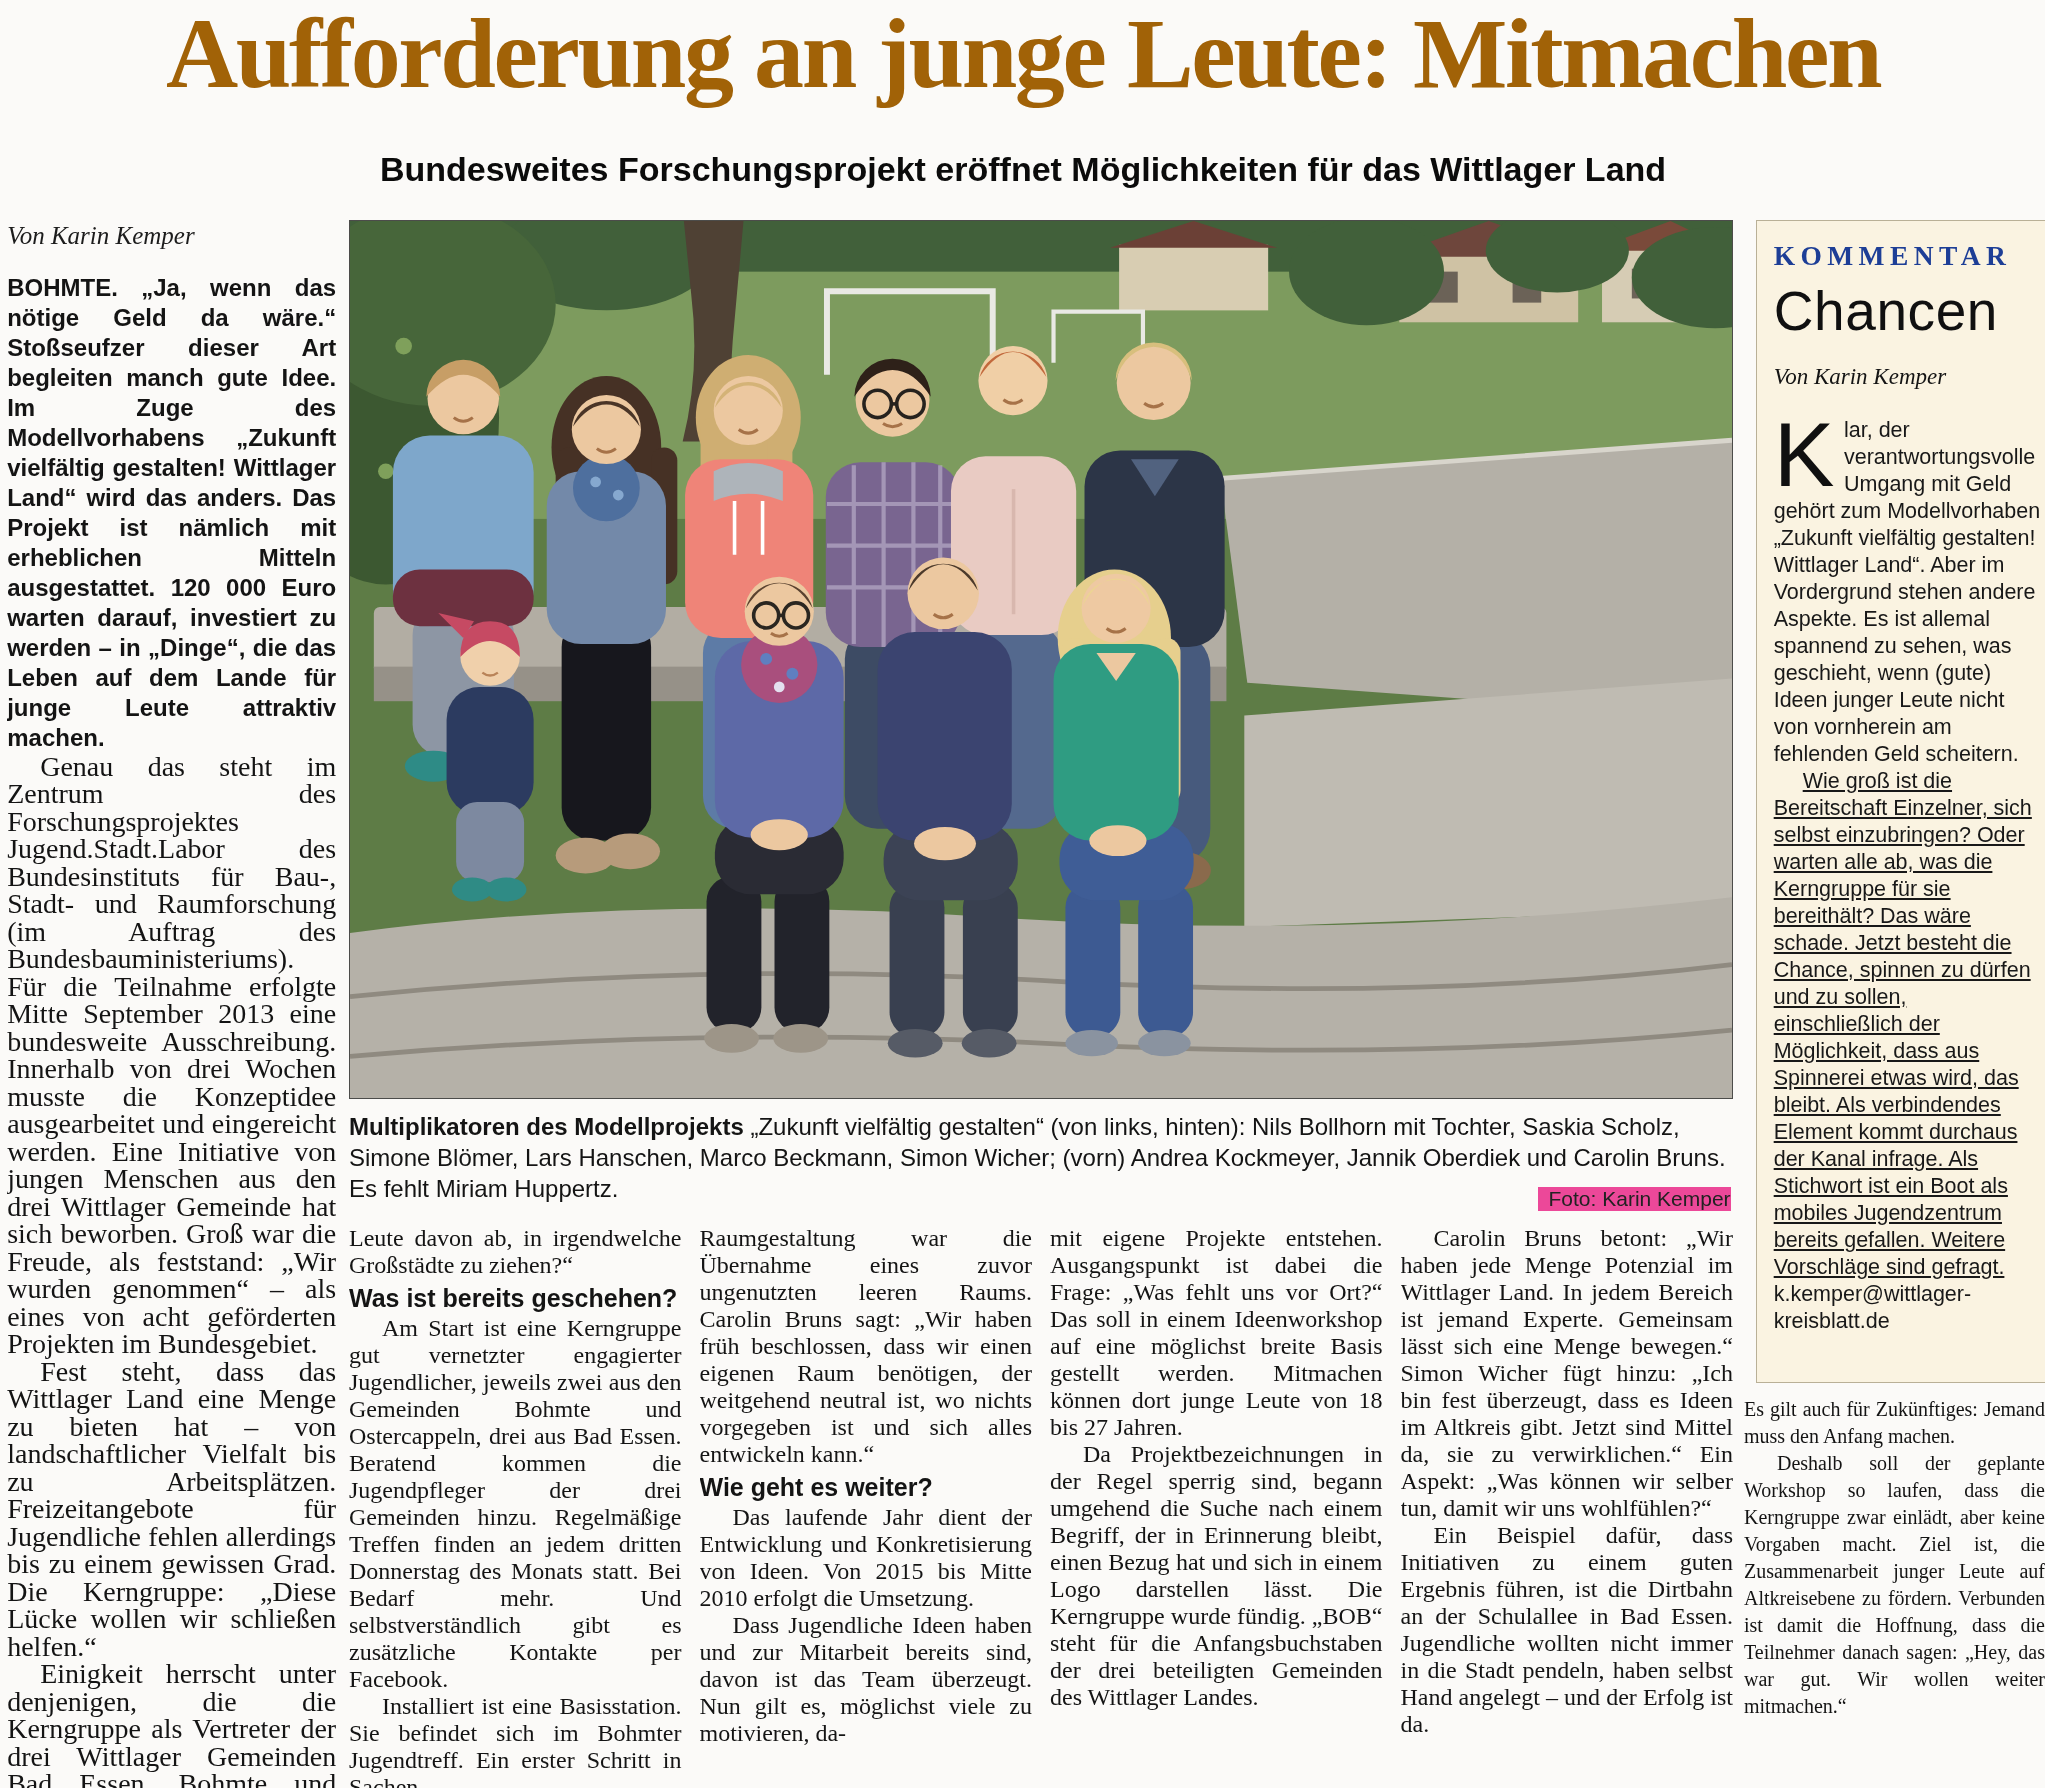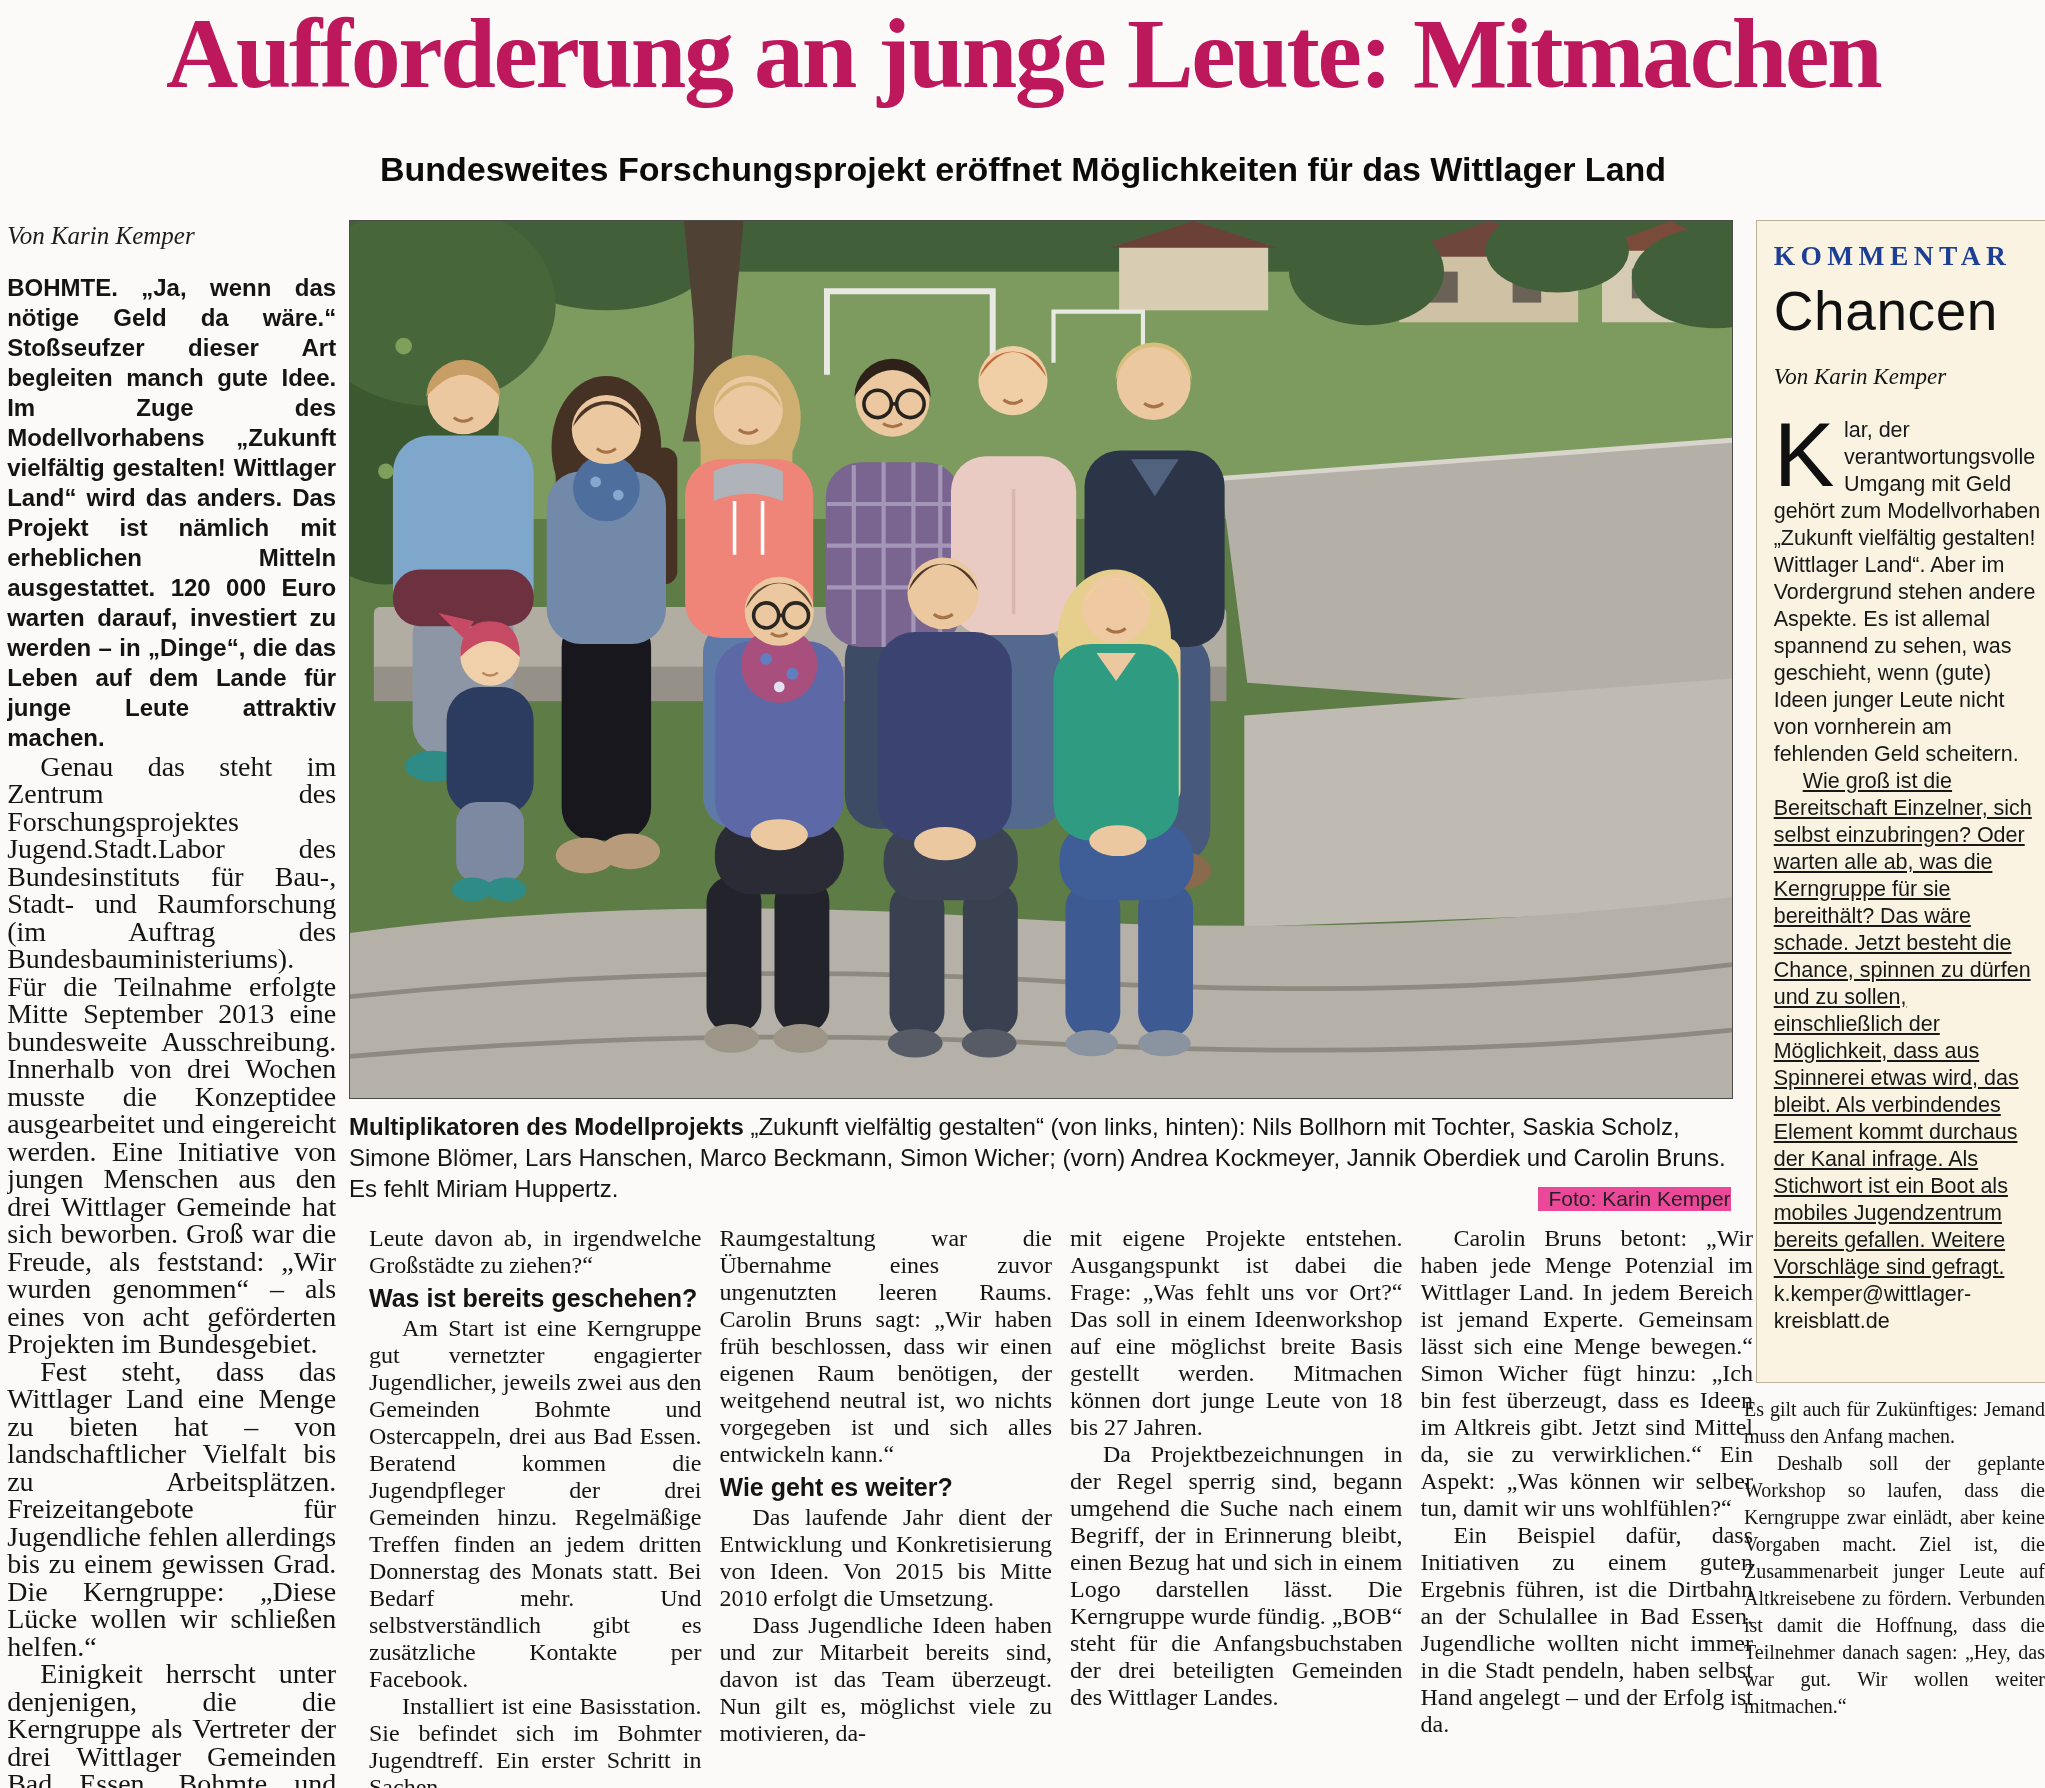--- a/index.html
+++ b/index.html
@@ -4,21 +4,21 @@
 <style>
   html,body{margin:0;padding:0;}
   body{
     width:2046px;height:1789px;position:relative;overflow:hidden;
     background:#fbfaf8;color:#141414;
     font-family:"Liberation Serif",serif;
   }
   .page{position:absolute;inset:0;}
   .headline{
     position:absolute;top:0;left:0;width:2046px;margin:0;text-align:center;
-    font:700 100px/1.08 "Liberation Serif",serif;letter-spacing:-2.4px;color:#be185d;
+    font:700 100px/1.08 "Liberation Serif",serif;letter-spacing:-2.4px;color:#a16207;
   }
   .subheadline{
     position:absolute;top:151px;left:0;width:2046px;margin:0;text-align:center;
     font:700 34px/1.1 "Liberation Sans",sans-serif;color:#0b0b0b;
   }
   
   .leftcol{position:absolute;left:7.2px;top:222px;width:329px;height:1567px;overflow:hidden;}
   .byline{font:italic 400 25px/27.5px "Liberation Serif",serif;color:#1c1c1c;}
   .lede{
     margin:23px 0 0 0;
@@ -43,21 +43,21 @@
     font:400 24px/31px "Liberation Sans",sans-serif;text-align:left;
   }
   .cap-lead{font-weight:700;}
   .credit{
     position:absolute;right:2.4px;bottom:3.6px;
     font:400 21px/24px "Liberation Sans",sans-serif;color:#222;
     background:#ec4899;padding-left:10.7px;
   }
   
   .bcols{
-    position:absolute;left:369px;top:1225px;width:1384px;height:564px;
+    position:absolute;left:349px;top:1225px;width:1384px;height:564px;
     display:flex;gap:18px;overflow:hidden;
   }
   .bcol{flex:1 1 0;overflow:hidden;}
   .bcol .bser{font-size:24px;line-height:27px;}
   .colhead{
     margin:3.6px 0 2.4px 0;
     font:700 25px/30px "Liberation Sans",sans-serif;
   }
   
   .kommentar{

